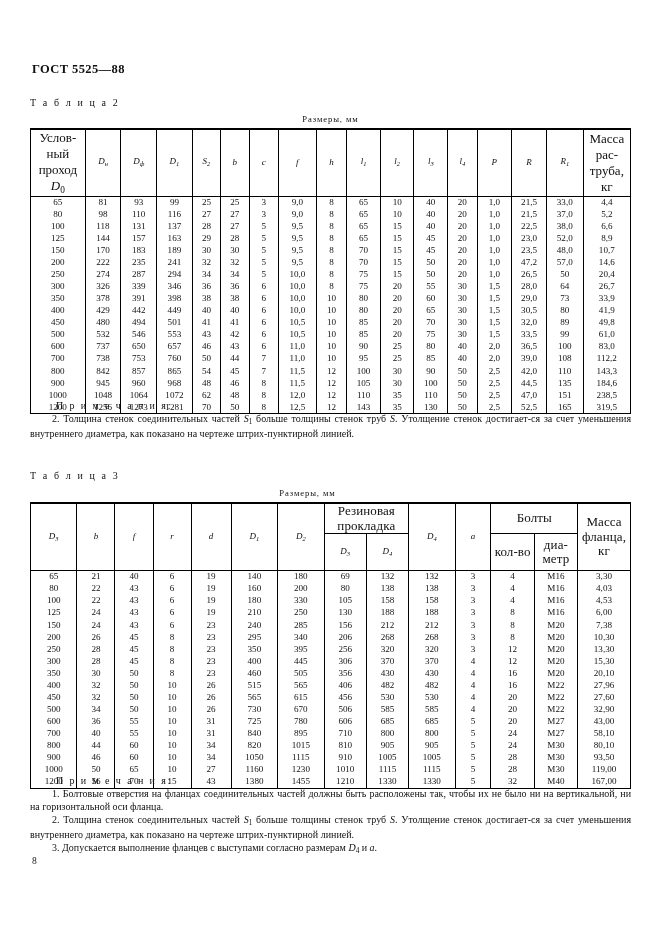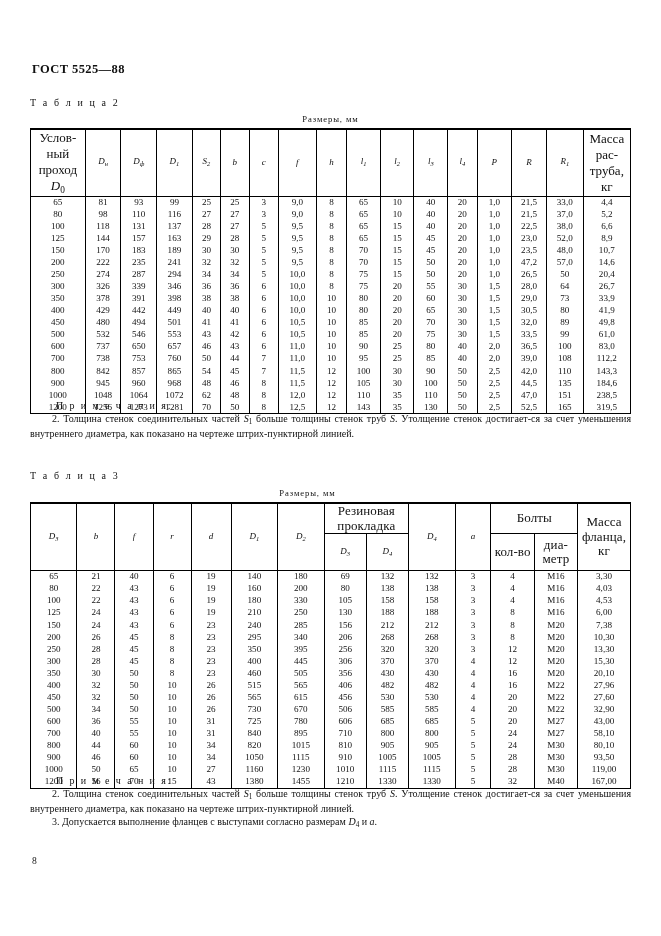--- a/index.html
+++ b/index.html
@@ -862,20 +862,21 @@
             <td>М40</td>
             <td>167,00</td>
           </tr>
         </tbody>
     </table>
   </div>
 
   <div class="notes" id="notes3">
     <p class="note-title">П р и м е ч а н и я:</p>
     <div>
+        <p class="item">1. Болтовые отверстия на фланцах соединительных частей должны быть расположены так, чтобы их не было ни на вертикальной, ни на горизонтальной оси фланца.</p>
         <p class="item">2. Толщина стенок соединительных частей <span class="ital">S</span><span class="sub">1</span> больше толщины стенок труб <span class="ital">S</span>. Утолщение стенок достигает-ся за счет уменьшения внутреннего диаметра, как показано на чертеже штрих-пунктирной линией.</p>
         <p class="item">3. Допускается выполнение фланцев с выступами согласно размерам <span class="ital">D</span><span class="sub">4</span> и <span class="ital">a</span>.</p>
       </div>
   </div>
 
   <div class="page-number">8</div>
 
 </div>
 
 </body></html>

